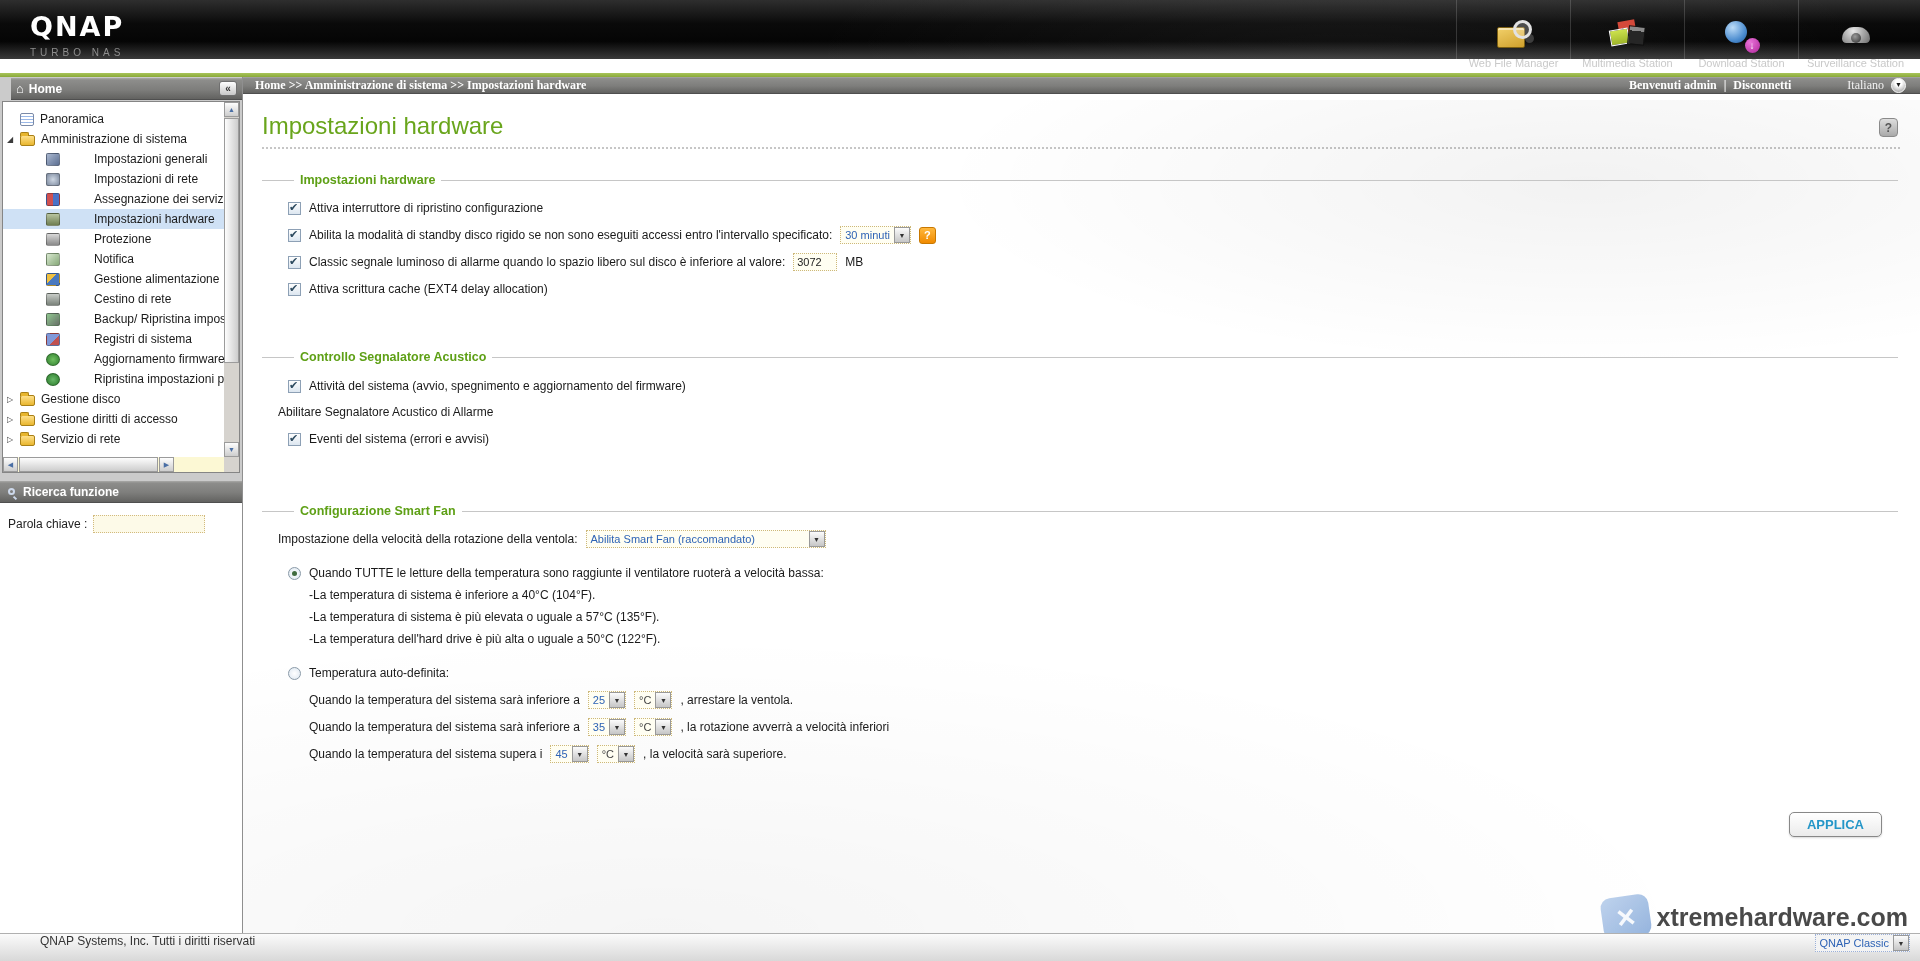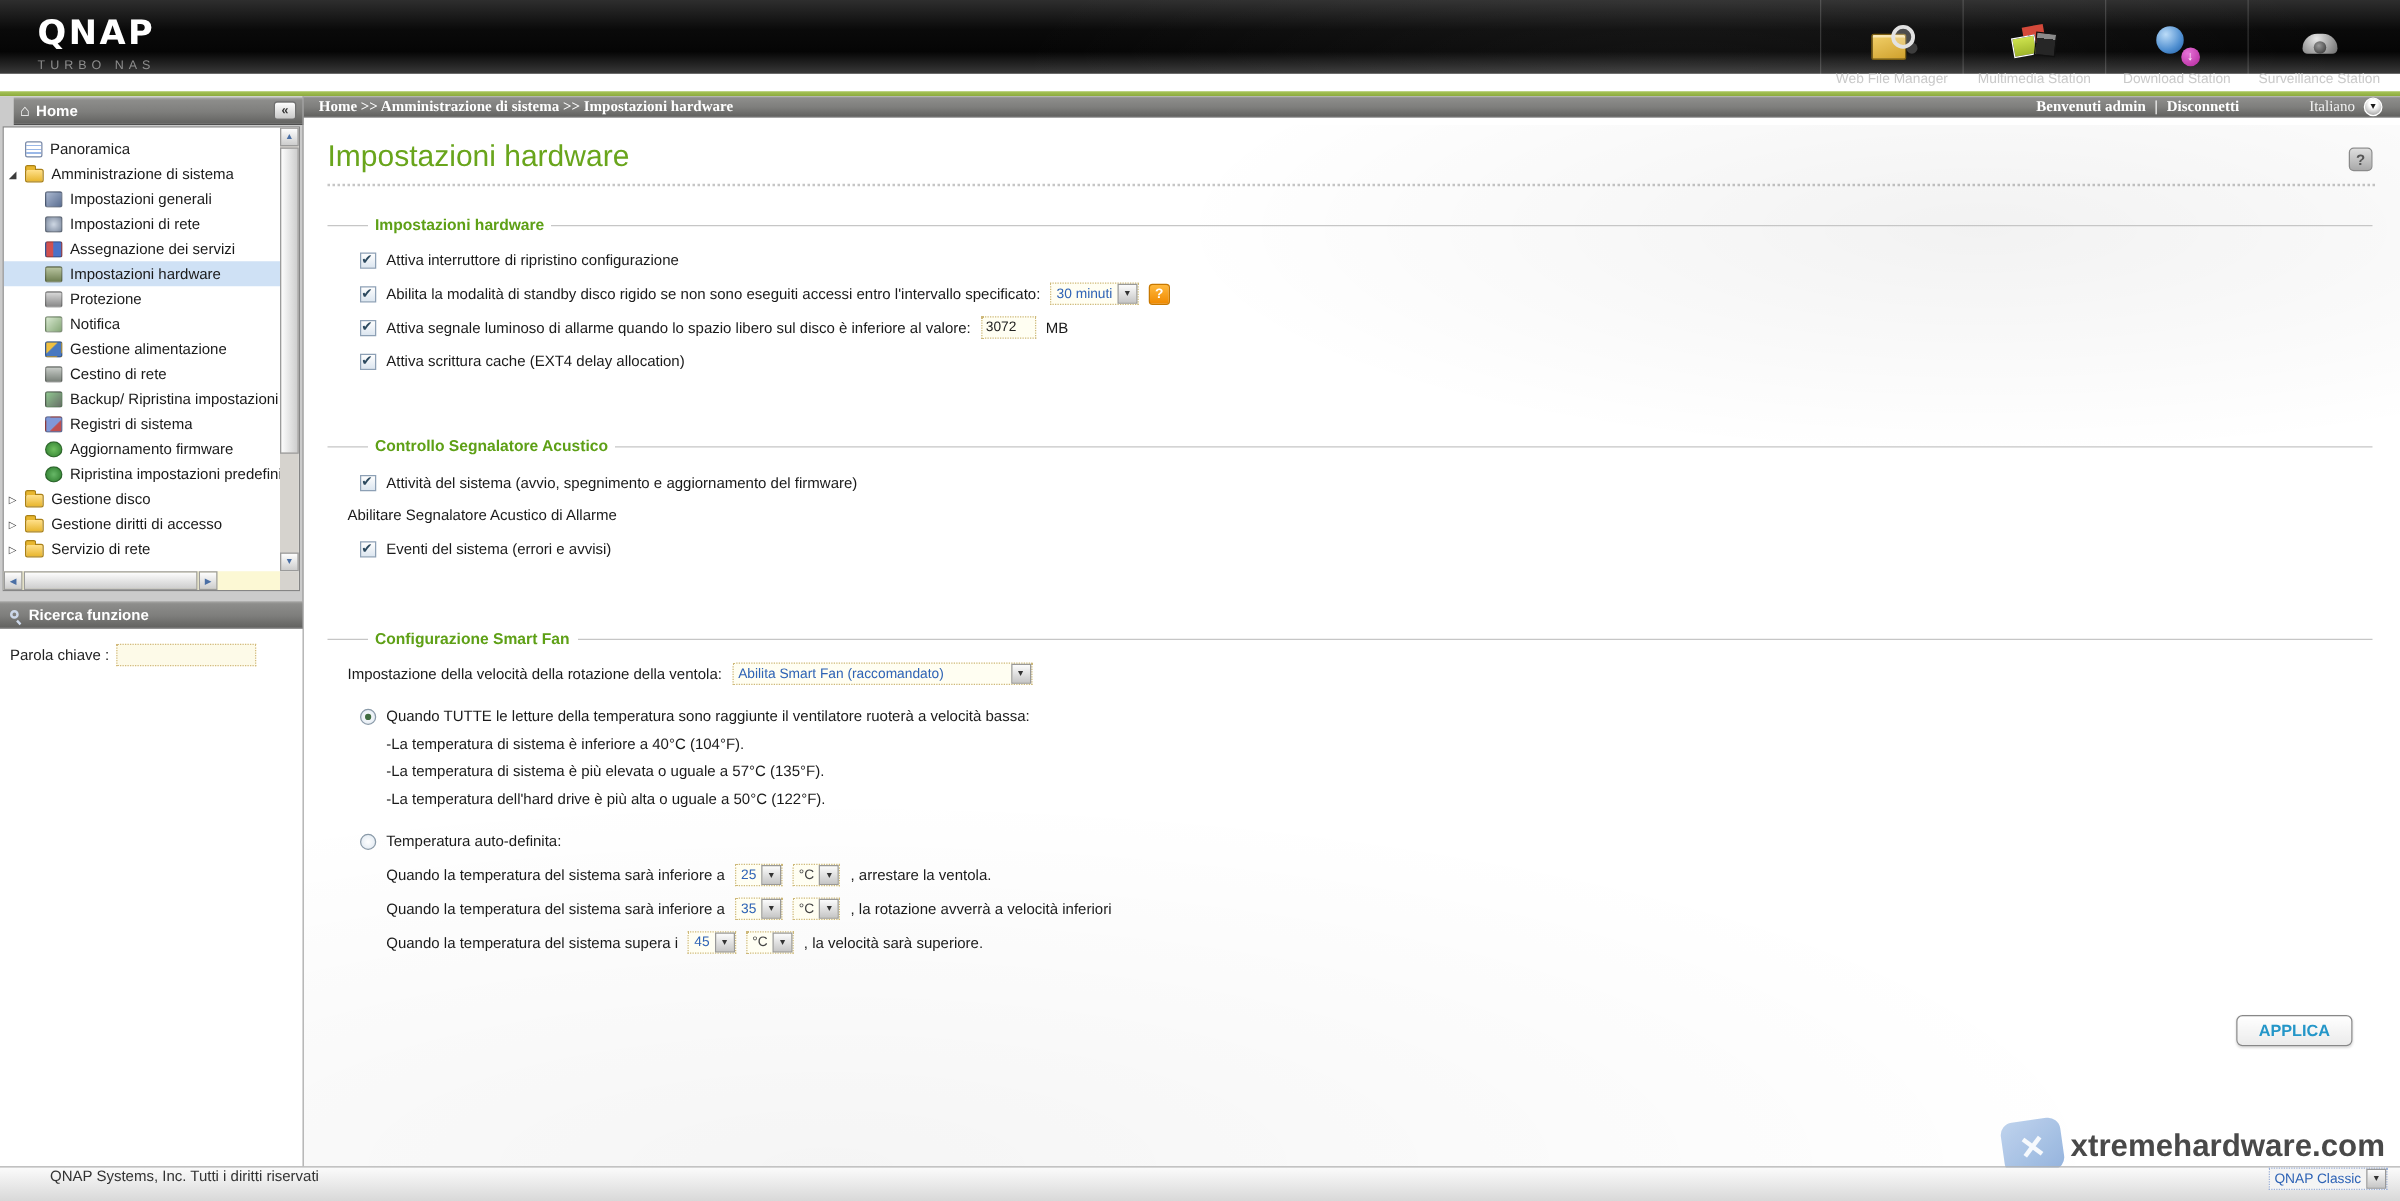--- a/index.html
+++ b/index.html
@@ -51,21 +51,21 @@
   .home-header{position:absolute;top:1px;left:11px;right:0;height:22px;padding:0 5px;}
   .home-icon{margin-right:5px;font-size:13px;line-height:1;}
   .home-icon::before{content:"⌂";}
   .collapse-btn{margin-left:auto;width:18px;height:15px;border-radius:3px;border:1px solid #6f6f6f;
     background:linear-gradient(#fefefe,#c8c8c8);color:#333;font-size:10px;font-weight:bold;
     display:flex;align-items:center;justify-content:center;cursor:pointer;}
   .collapse-btn::after{content:"«";margin-top:-1px;}
   .tree-box{position:absolute;top:24px;left:2px;width:238px;height:372px;background:#fff;border:1px solid #858585;}
   .tree-rows{position:absolute;top:0;left:0;right:15px;bottom:15px;overflow:hidden;padding-top:7px;}
   .tree-row{height:20px;display:flex;align-items:center;padding-left:4px;font-size:12px;white-space:nowrap;cursor:pointer;}
-  .tree-row.lvl1{padding-left:33px;}
+  .tree-row.lvl1{padding-left:43px;gap:28px;}
   .tree-row.selected{background:#cfe1f5;}
   .exp{width:13px;flex:none;font-size:8px;color:#3c3c3c;}
   .ticon{width:14px;height:13px;border-radius:2px;flex:none;margin-right:6px;border:1px solid rgba(0,0,0,.28);position:relative;}
   .tlabel{overflow:hidden;}
   .ic-overview{background:repeating-linear-gradient(180deg,#ffffff 0 2px,#9ab8e8 2px 3px);border-color:#7a8aa8;}
   .ic-folder-open,.ic-folder{width:15px;height:11px;margin-top:2px;background:linear-gradient(#ffe08a,#e8b62f);border-color:#a98016;}
   .ic-folder-open::before,.ic-folder::before{content:'';position:absolute;top:-4px;left:-1px;width:7px;height:3px;
     background:#e8b62f;border:1px solid #a98016;border-bottom:none;border-radius:2px 2px 0 0;}
   .ic-general{background:linear-gradient(135deg,#aab8d0,#5c6f92);}
   .ic-network{background:radial-gradient(circle,#cfd8e4,#7e8ba0);}
@@ -360,21 +360,21 @@
       <span class="cb"></span>
       <span>Abilita la modalità di standby disco rigido se non sono eseguiti accessi entro l'intervallo specificato:</span>
       <span class="msel">
         <span class="val">30 minuti</span>
         <span class="btn"></span>
       </span>
       <span class="help-orange">?</span>
     </div>
     <div class="row">
       <span class="cb"></span>
-      <span>Attiva segnale luminoso di allarme quando lo spazio libero sul disco è inferiore al valore:</span>
+      <span>Classic segnale luminoso di allarme quando lo spazio libero sul disco è inferiore al valore:</span>
       <input class="dotted-input" type="text" value="3072" style="">
       <span>MB</span>
     </div>
     <div class="row">
       <span class="cb"></span>
       <span>Attiva scrittura cache (EXT4 delay allocation)</span>
     </div>
   </fieldset>
 
   <fieldset class="section" style="margin-top:40px;">

